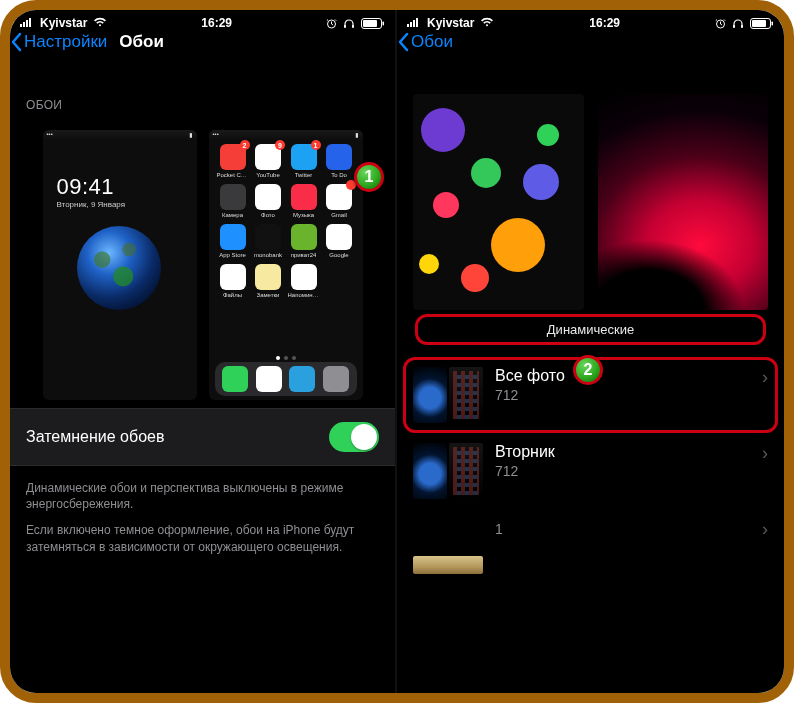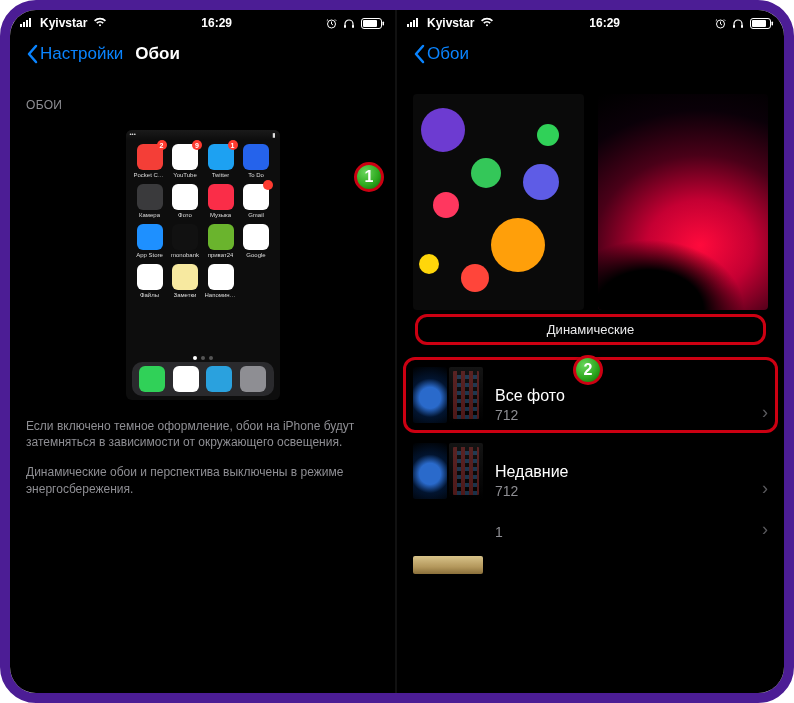--- a/index.html
+++ b/index.html
@@ -1,24 +1,24 @@
 <!DOCTYPE html>
 <html><head>
 <meta charset="utf-8">
 <style>
 *{margin:0;padding:0;box-sizing:border-box;font-family:-apple-system,"Helvetica Neue",Arial,sans-serif;-webkit-font-smoothing:antialiased}
 html,body{background:#fff}
-.shell{width:794px;height:703px;position:relative;margin:0 auto;background:#fff;border:10px solid #4c1d95;border-radius:36px;overflow:hidden}
+.shell{width:794px;height:703px;position:relative;margin:0 auto;background:#fff;border:10px solid #a16207;border-radius:36px;overflow:hidden}
 .screens{display:flex;width:100%;height:100%}
 .screen{width:50%;height:100%;background:#000;color:#fff;position:relative;overflow:hidden}
 .screen.left{border-right:2px solid #111}
 .statusbar{height:22px;display:flex;align-items:center;justify-content:space-between;padding:4px 10px 0;font-size:12px;font-weight:600}
 .sb-left,.sb-right{display:flex;align-items:center;gap:6px}
 .sb-right svg{display:block}
-.navbar{height:44px;display:flex;align-items:center;padding:0 16px;position:relative}
+.navbar{height:44px;display:flex;align-items:flex-start;padding:0 0;position:relative}
 .back{display:flex;align-items:center;color:#0a84ff;font-size:17px;gap:2px;font-weight:400}
 .back svg{flex-shrink:0}
 .navtitle{position:absolute;left:50%;transform:translateX(-50%);font-size:17px;font-weight:600}
 .screen.left .navtitle{position:static;transform:none;margin-left:12px}
 .sectlabel{padding:22px 16px 6px;font-size:12px;color:#8e8e93;letter-spacing:.3px}
 .row{background:#1c1c1e;padding:13px 16px;font-size:16px;display:flex;align-items:center;justify-content:space-between;position:relative}
 .hl{position:absolute;border:3px solid #cc0012;border-radius:12px;pointer-events:none;z-index:50}
 .badge{width:30px;height:30px;border-radius:50%;border:3px solid #cc0012;display:flex;align-items:center;justify-content:center;font-weight:700;color:#fff;font-size:16px;box-shadow:0 1px 3px rgba(0,0,0,.6);position:absolute;z-index:60;background:radial-gradient(circle at 35% 30%,#69d65c 0%,#2faa20 55%,#0c6a02 100%)}
 .previewrow{display:flex;gap:12px;justify-content:center;padding:12px 24px 8px;background:#000}
 .mini{width:154px;height:270px;border-radius:6px;background:#0d0d0d;position:relative;overflow:hidden}
@@ -43,21 +43,21 @@
 .hint{padding:10px 16px 0;font-size:12px;color:#8e8e93;line-height:1.35}
 
 .wprow{display:flex;gap:14px;padding:18px 16px 0}
 .wp{flex:1;height:216px;border-radius:4px;overflow:hidden;position:relative}
 .wp.dyn{background:#0a0a0a}
 .wp.still{background:radial-gradient(ellipse 120% 80% at 60% 70%,#ff0a3c 0%,#c50033 26%,#4a0018 52%,#0a0008 78%,#000 100%)}
 .wp.still::before{content:"";position:absolute;left:0;right:0;bottom:0;height:100px;background:radial-gradient(ellipse 80% 100% at 30% 100%,#000 0%,#000 40%,transparent 70%)}
 .bokeh{position:absolute;border-radius:50%;filter:blur(.5px)}
 .wplabels{display:flex;gap:14px;padding:6px 16px 0}
 .wlabel{flex:1;text-align:center;font-size:13px;color:#e9e9ea;position:relative;padding:6px 0}
-.albumrow{display:flex;align-items:flex-end;padding:10px 16px;gap:12px;position:relative}
+.albumrow{display:flex;align-items:flex-start;padding:10px 16px;gap:12px;position:relative}
 .thumbs{display:flex;gap:2px}
 .th{width:34px;height:56px;border-radius:2px;background:#111;position:relative;overflow:hidden}
 .th.earth-th{background:radial-gradient(circle at 50% 55%,#2a6acb 0 30%,#02142f 55%,#000 100%)}
 .th.apps-th{background:linear-gradient(#141414,#000)}
 .th.apps-th::after{content:"";position:absolute;inset:4px;background:repeating-linear-gradient(90deg,#d44 0 4px,transparent 4px 8px),repeating-linear-gradient(0deg,#48c 0 4px,transparent 4px 8px);opacity:.35;border-radius:1px}
 .th.gold{background:linear-gradient(#d8c38a,#b4985c 60%,#8a6f3a)}
 .th.gold.short{height:18px;align-self:flex-end}
 .albinfo{flex:1}
 .albinfo .t{font-size:16px}
 .albinfo .c{font-size:14px;color:#8e8e93;margin-top:2px}
@@ -121,20 +121,29 @@
       <span>Настройки</span>
     </div>
     <div class="navtitle">Обои</div>
   </div>
 
   <div class="sectlabel">ОБОИ</div>
 
   <div class="badge" style="left:344px;top:152px">1</div>
 
   <div class="previewrow">
+    <div class="mini">
+      <div class="mini-status">
+              <span>•••</span>
+              <span>▮</span>
+            </div>
+      <div class="locktime">09:41</div>
+      <div class="lockdate">Вторник, 9 Января</div>
+      <div class="earth"></div>
+    </div>
     <div class="mini home">
       <div class="mini-status">
               <span>•••</span>
               <span>▮</span>
             </div>
       <div class="appgrid" id="appgrid">
               <div class="app">
                 <div class="ic" style="background:#f43e37">
                   <span class="nb">2</span>
                 </div>
@@ -210,23 +219,27 @@
             </div>
       <div class="dock" id="dock">
               <div class="ic" style="background: rgb(48, 209, 88);"></div>
               <div class="ic" style="background: rgb(255, 255, 255);"></div>
               <div class="ic" style="background: rgb(42, 161, 222);"></div>
               <div class="ic" style="background: rgb(142, 142, 147);"></div>
             </div>
     </div>
   </div>
 
-
+  <div class="row" style="border-top:.5px solid #2c2c2e;border-bottom:.5px solid #2c2c2e">
+    <span>Затемнение обоев</span>
+    <div class="toggle"></div>
+  </div>
+
+  <div class="hint" style="padding-top:14px">Динамические обои и перспектива выключены в режиме энергосбережения.</div>
   <div class="hint">Если включено темное оформление, обои на iPhone будут затемняться в зависимости от окружающего освещения.</div>
-  <div class="hint" style="padding-top:14px">Динамические обои и перспектива выключены в режиме энергосбережения.</div>
 </div>
 
 <div class="screen">
   <div class="statusbar">
     <div class="sb-left">
       <span><svg width="14" height="10" viewBox="0 0 14 10">
                 <rect x="0" y="7" width="2" height="3" fill="#fff"></rect>
                 <rect x="3" y="5" width="2" height="5" fill="#fff"></rect>
                 <rect x="6" y="3" width="2" height="7" fill="#fff"></rect>
                 <rect x="9" y="1" width="2" height="9" fill="#fff"></rect>
@@ -308,21 +321,21 @@
     <span class="chev">›</span>
     <div class="hl" style="left:6px;right:6px;top:0;bottom:0"></div>
   </div>
 
   <div class="albumrow">
     <div class="thumbs">
             <div class="th earth-th"></div>
             <div class="th apps-th"></div>
           </div>
     <div class="albinfo">
-      <div class="t">Недавние</div>
+      <div class="t">Вторник</div>
       <div class="c">712</div>
     </div>
     <span class="chev">›</span>
   </div>
 
   <div class="albumrow">
     <div class="thumbs" style="width:70px"></div>
     <div class="albinfo">
       <div class="c">1</div>
     </div>

